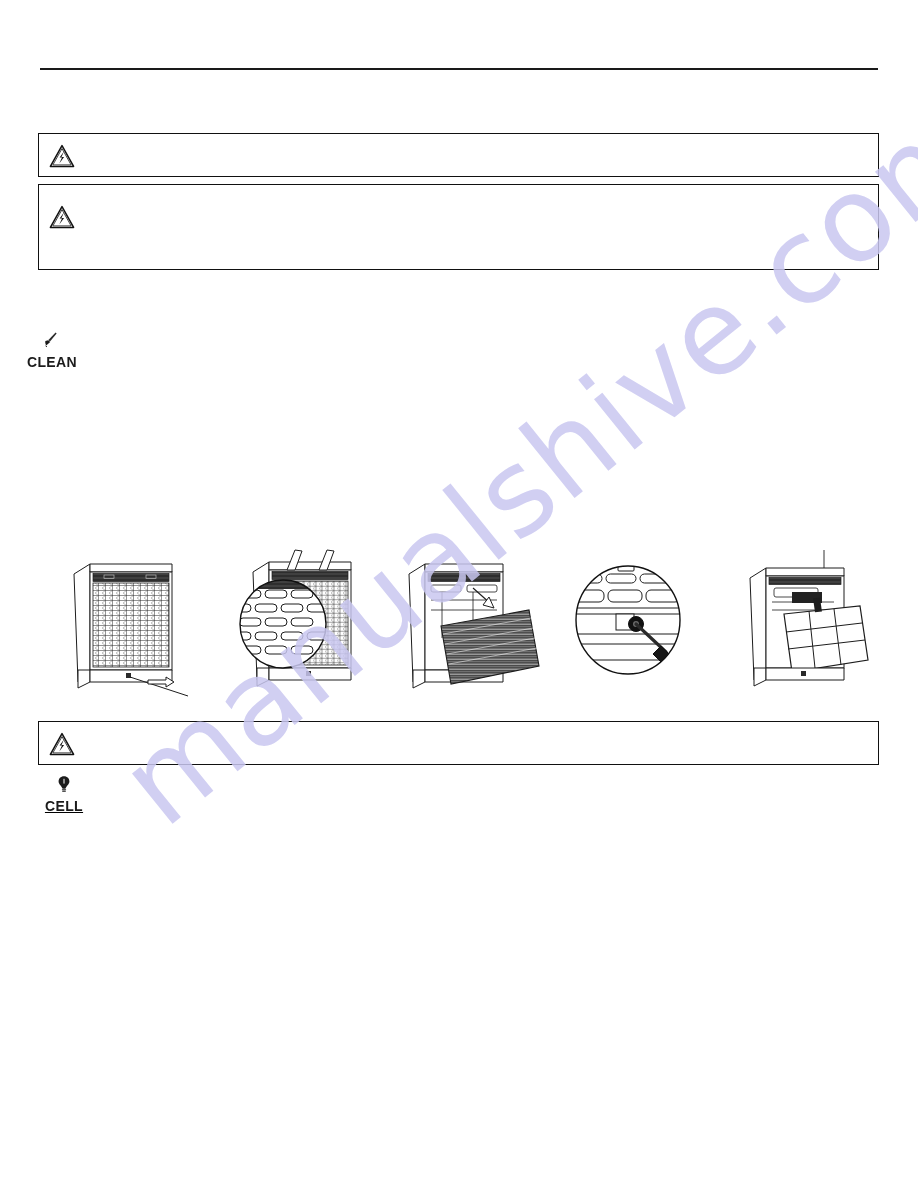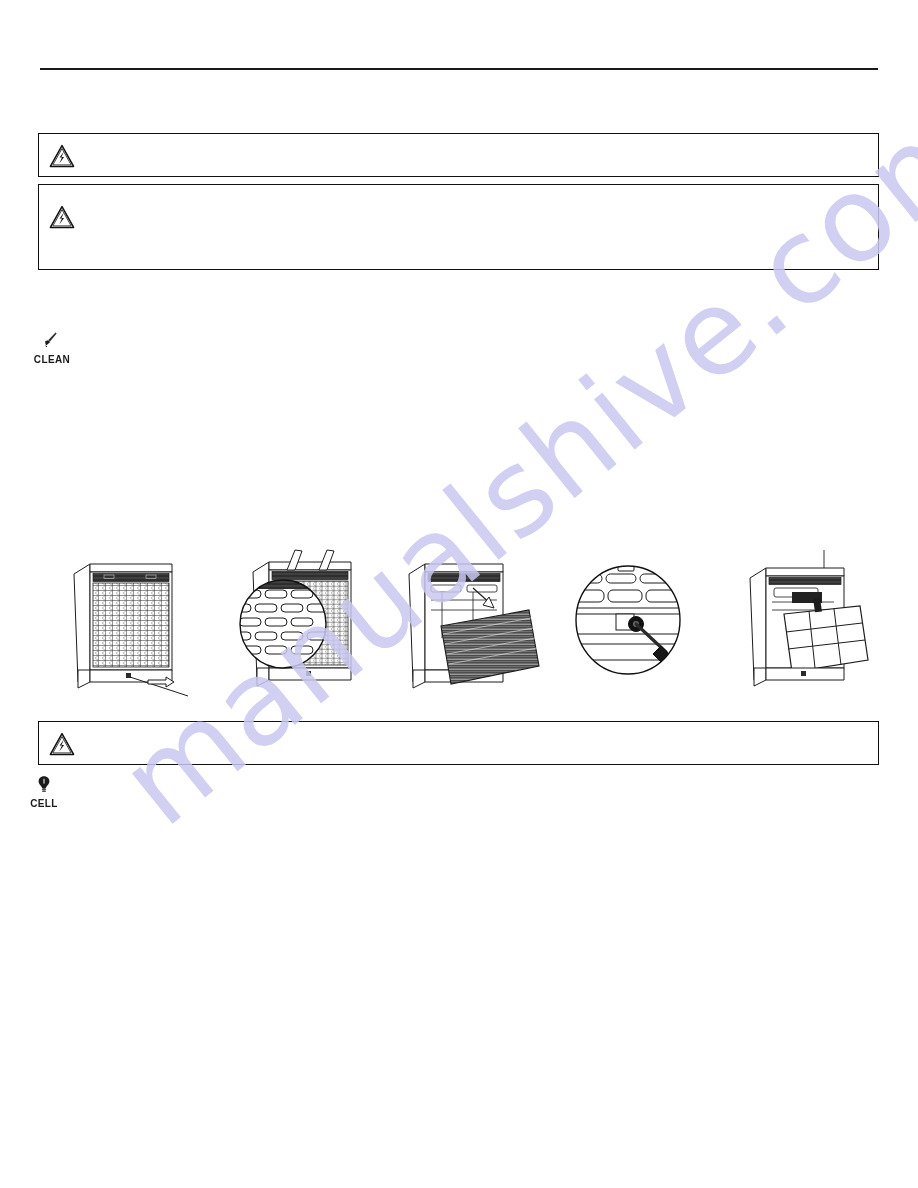--- a/index.html
+++ b/index.html
@@ -67,28 +67,28 @@
     position:absolute;
     z-index:4;
     text-align:center;
     width:56px;
   }
   .picto .glyph{display:block;height:22px;}
   .picto .glyph svg{display:block;margin:0 auto;}
   .picto .cap{
     display:block;
     font-family:"Liberation Sans", sans-serif;
-    font-size:10px;
+    font-size:14px;
     font-weight:700;
     letter-spacing:.4px;
     color:#1b1b1b;
     margin-top:1px;
   }
   .picto.clean{left:24px;top:331px;}
-  .picto.cell{left:16px;top:775px;}
+  .picto.cell{left:36px;top:775px;text-decoration:underline;}
 
   
   .figs{
     position:absolute;
     left:40px;top:548px;
     width:840px;height:152px;
     z-index:3;
   }
   .fig{position:absolute;top:0;height:152px;}
   .fig svg{display:block;}

